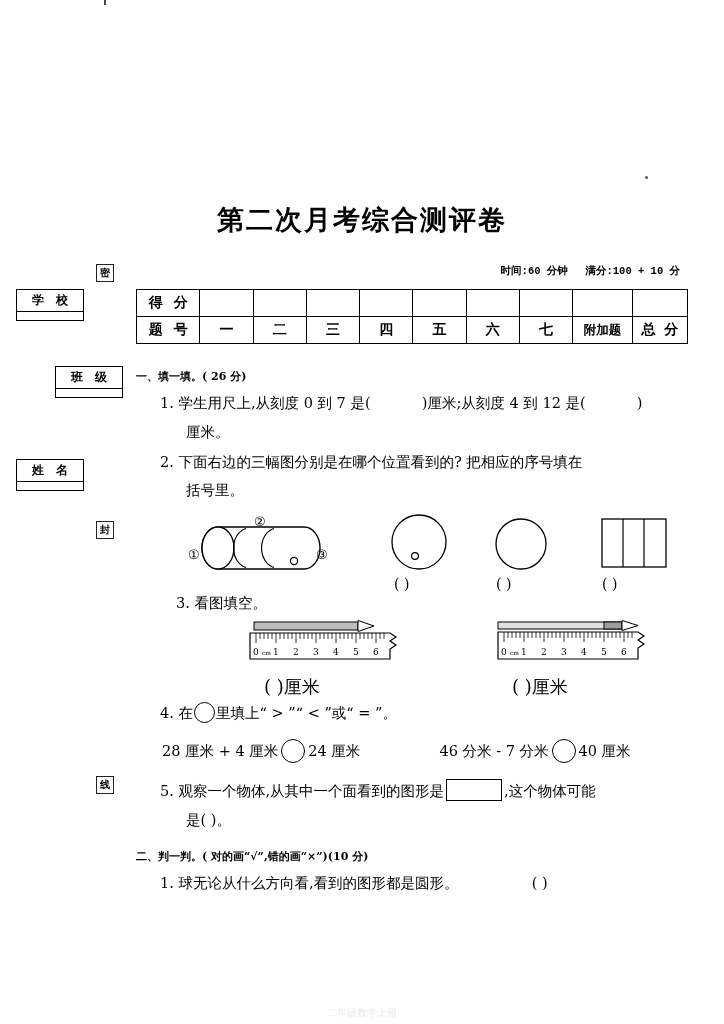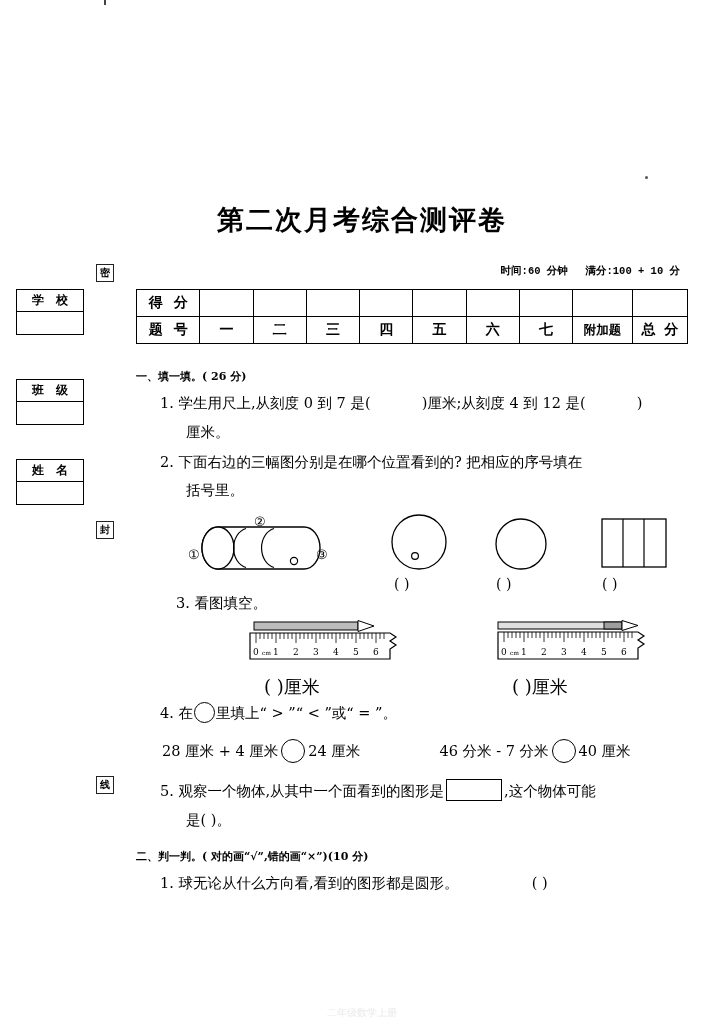--- a/index.html
+++ b/index.html
@@ -24,21 +24,21 @@
   .seal-char {
     position:absolute; left:-8px; width:18px; height:18px;
     border:1px solid #222; background:#fff;
     font-size:10px; line-height:16px; text-align:center;
     font-family:"DejaVu Sans","Liberation Sans",sans-serif;
     font-weight:bold;
   }
 
   
   .info-box {
-    position:absolute; left:16px; width:68px; height:46px;
+    position:absolute; left:16px; width:68px; height:32px;
     border:1.6px solid #000;
   }
   .info-box .lbl {
     height:22px; border-bottom:1.6px solid #000;
     font-size:12px; font-weight:bold; line-height:21px;
     text-align:center; letter-spacing:4px; text-indent:4px;
   }
   .info-box .blank { height:22px; }
 
   
@@ -134,21 +134,21 @@
   <div class="dash"></div>
   <div class="seal-char" style="top:264px;">密</div>
   <div class="seal-char" style="top:521px;">封</div>
   <div class="seal-char" style="top:776px;">线</div>
 </div>
 
 <div class="info-box" style="top:289px;">
   <div class="lbl">学 校</div>
   <div class="blank"></div>
 </div>
-<div class="info-box" style="top:379px;">
+<div class="info-box" style="top:366px;margin-left:39px;">
   <div class="lbl">班 级</div>
   <div class="blank"></div>
 </div>
 <div class="info-box" style="top:459px;">
   <div class="lbl">姓 名</div>
   <div class="blank"></div>
 </div>
 
 <div id="title">第二次月考综合测评卷</div>
 

